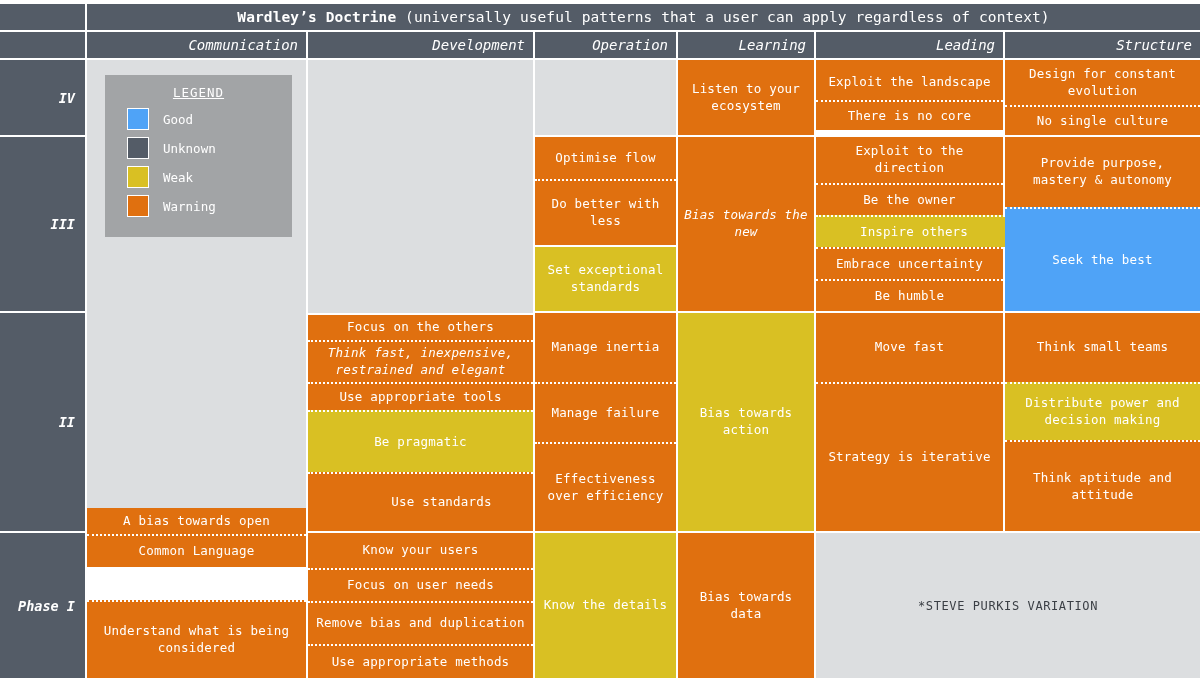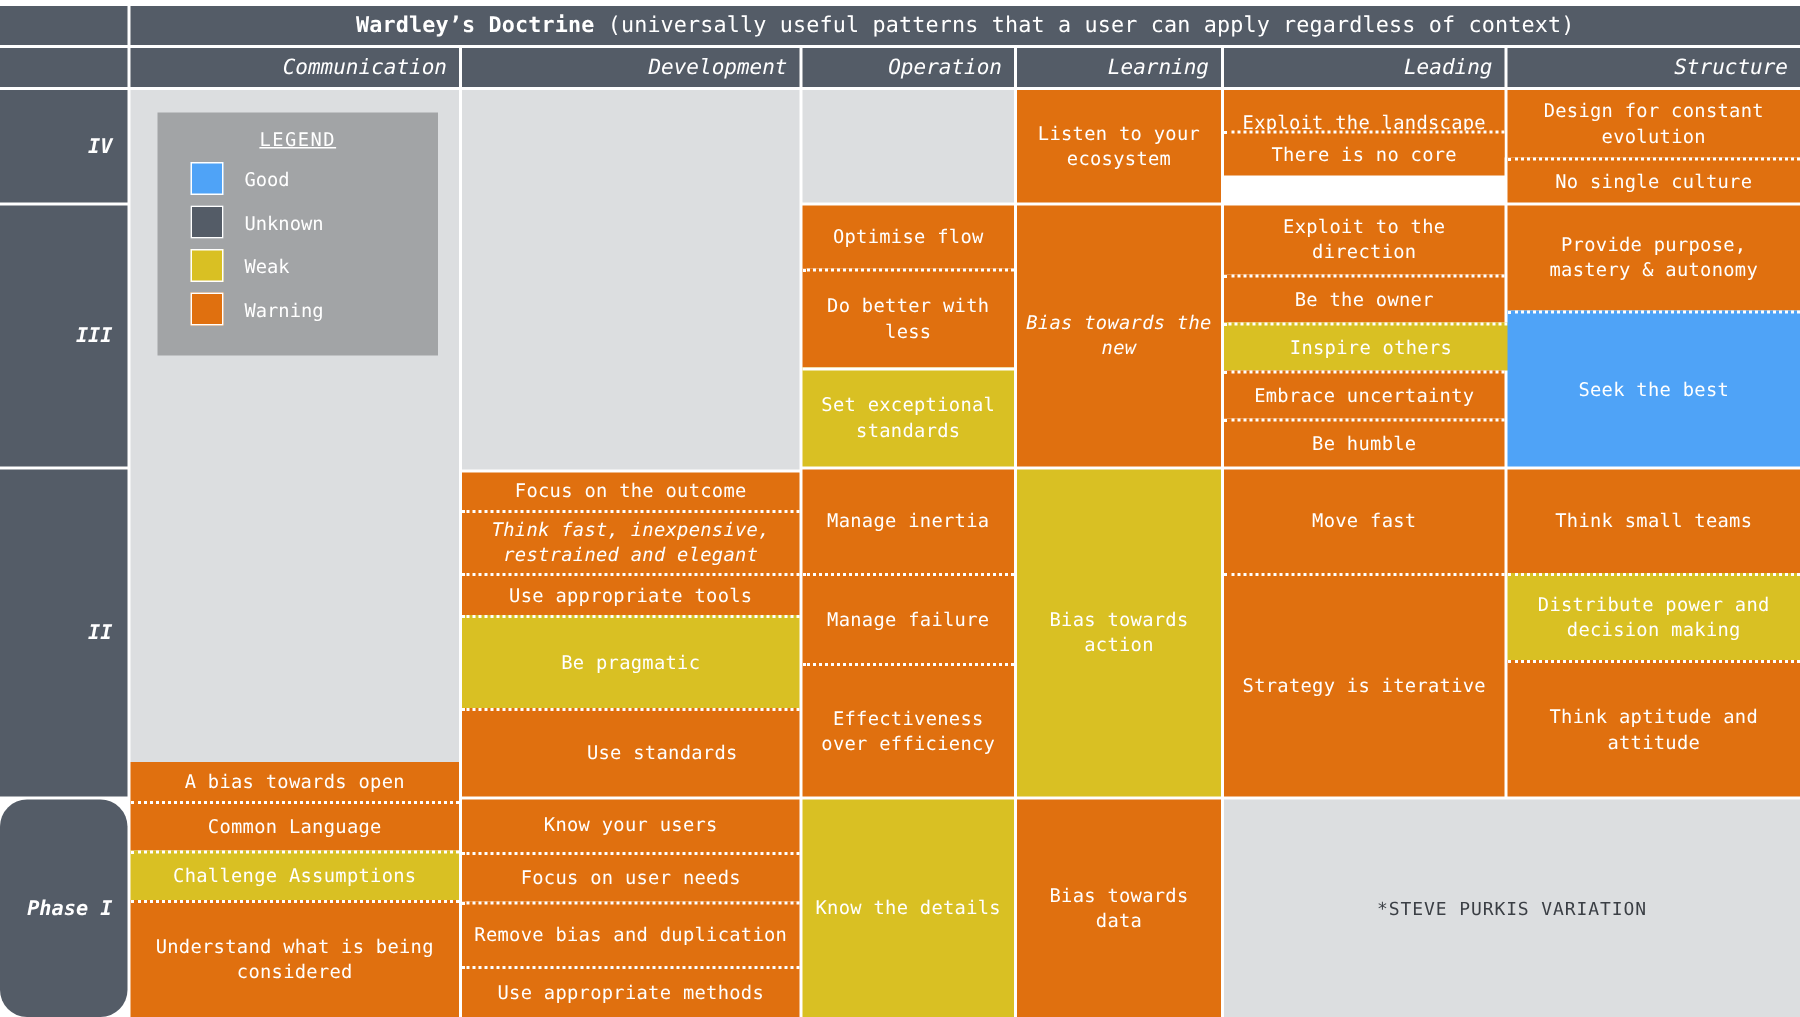--- a/index.html
+++ b/index.html
@@ -142,71 +142,70 @@
   <div class="hdr colname" style="left:87px;top:32px;width:219px;height:26px;">Communication</div>
   <div class="hdr colname" style="left:308px;top:32px;width:225px;height:26px;">Development</div>
   <div class="hdr colname" style="left:535px;top:32px;width:141px;height:26px;">Operation</div>
   <div class="hdr colname" style="left:678px;top:32px;width:136px;height:26px;">Learning</div>
   <div class="hdr colname" style="left:816px;top:32px;width:187px;height:26px;">Leading</div>
   <div class="hdr colname" style="left:1005px;top:32px;width:195px;height:26px;">Structure</div>
 
   <div class="hdr phase" style="left:0;top:60px;width:85px;height:75px;">IV</div>
   <div class="hdr phase" style="left:0;top:137px;width:85px;height:174px;">III</div>
   <div class="hdr phase" style="left:0;top:313px;width:85px;height:218px;">II</div>
-  <div class="hdr phase" style="left:0;top:533px;width:85px;height:145px;border-radius:18px;">Phase I</div>
+  <div class="hdr phase" style="left:0;top:533px;width:85px;height:145px;">Phase I</div>
 
   <div class="cell c-empty" style="left:87px;top:60px;width:219px;height:448px;"></div>
   <div class="cell c-empty" style="left:308px;top:60px;width:225px;height:253px;"></div>
   <div class="cell c-empty" style="left:535px;top:60px;width:141px;height:75px;"></div>
 
   <div class="cell c-warning" style="left:678px;top:60px;width:136px;height:75px;">Listen to your ecosystem</div>
 
   <div class="cell c-warning" style="left:816px;top:60px;width:187px;height:45px;">Exploit the landscape</div>
-  <div class="cell c-warning sep-top" style="left:816px;top:87px;width:187px;height:30px;">There is no core</div>
+  <div class="cell c-warning sep-top" style="left:816px;top:100px;width:187px;height:30px;">There is no core</div>
 
   <div class="cell c-warning" style="left:1005px;top:60px;width:195px;height:45px;">Design for constant evolution</div>
   <div class="cell c-warning sep-top" style="left:1005px;top:105px;width:195px;height:30px;">No single culture</div>
 
   <div class="cell c-warning" style="left:535px;top:137px;width:141px;height:42px;">Optimise flow</div>
   <div class="cell c-warning sep-top" style="left:535px;top:179px;width:141px;height:66px;">Do better with less</div>
   <div class="cell c-weak gap-top" style="left:535px;top:245px;width:141px;height:66px;">Set exceptional standards</div>
 
   <div class="cell c-warning" style="left:678px;top:137px;width:136px;height:174px;font-style:italic;">Bias towards the new</div>
 
   <div class="cell c-warning" style="left:816px;top:137px;width:187px;height:46px;">Exploit to the direction</div>
   <div class="cell c-warning sep-top" style="left:816px;top:183px;width:187px;height:32px;">Be the owner</div>
   <div class="cell c-weak sep-top" style="left:816px;top:215px;width:196px;height:32px;">Inspire others</div>
   <div class="cell c-warning sep-top" style="left:816px;top:247px;width:187px;height:32px;">Embrace uncertainty</div>
   <div class="cell c-warning sep-top" style="left:816px;top:279px;width:187px;height:32px;">Be humble</div>
 
   <div class="cell c-warning" style="left:1005px;top:137px;width:195px;height:70px;">Provide purpose, mastery &amp; autonomy</div>
   <div class="cell c-good sep-top" style="left:1005px;top:207px;width:195px;height:104px;">Seek the best</div>
 
-  <div class="cell c-warning" style="left:308px;top:315px;width:225px;height:25px;">Focus on the outcome</div>
+  <div class="cell c-warning" style="left:308px;top:315px;width:225px;height:25px;">Focus on the others</div>
   <div class="cell c-warning sep-top" style="left:308px;top:340px;width:225px;height:42px;font-style:italic;">Think fast, inexpensive, restrained and elegant</div>
   <div class="cell c-warning sep-top" style="left:308px;top:382px;width:225px;height:28px;">Use appropriate tools</div>
   <div class="cell c-weak sep-top" style="left:308px;top:410px;width:225px;height:62px;">Be pragmatic</div>
   <div class="cell c-warning sep-top" style="left:308px;top:472px;width:225px;height:59px;padding-left:48px;">Use standards</div>
 
   <div class="cell c-warning" style="left:535px;top:313px;width:141px;height:69px;">Manage inertia</div>
   <div class="cell c-warning sep-top" style="left:535px;top:382px;width:141px;height:60px;">Manage failure</div>
   <div class="cell c-warning sep-top" style="left:535px;top:442px;width:141px;height:89px;">Effectiveness over efficiency</div>
 
   <div class="cell c-weak" style="left:678px;top:313px;width:136px;height:218px;">Bias towards action</div>
 
   <div class="cell c-warning" style="left:816px;top:313px;width:187px;height:69px;">Move fast</div>
   <div class="cell c-warning sep-top" style="left:816px;top:382px;width:187px;height:149px;">Strategy is iterative</div>
 
   <div class="cell c-warning" style="left:1005px;top:313px;width:195px;height:69px;">Think small teams</div>
   <div class="cell c-weak sep-top" style="left:1005px;top:382px;width:195px;height:58px;">Distribute power and decision making</div>
   <div class="cell c-warning sep-top" style="left:1005px;top:440px;width:195px;height:91px;">Think aptitude and attitude</div>
 
   <div class="cell c-warning" style="left:87px;top:508px;width:219px;height:26px;">A bias towards open</div>
   <div class="cell c-warning sep-top" style="left:87px;top:534px;width:219px;height:33px;">Common Language</div>
-  <div class="cell c-weak sep-top" style="left:87px;top:567px;width:219px;height:33px;">Challenge Assumptions</div>
   <div class="cell c-warning sep-top" style="left:87px;top:600px;width:219px;height:78px;">Understand what is being considered</div>
 
   <div class="cell c-warning" style="left:308px;top:533px;width:225px;height:35px;">Know your users</div>
   <div class="cell c-warning sep-top" style="left:308px;top:568px;width:225px;height:33px;">Focus on user needs</div>
   <div class="cell c-warning sep-top" style="left:308px;top:601px;width:225px;height:43px;">Remove bias and duplication</div>
   <div class="cell c-warning sep-top" style="left:308px;top:644px;width:225px;height:34px;">Use appropriate methods</div>
 
   <div class="cell c-weak" style="left:535px;top:533px;width:141px;height:145px;">Know the details</div>
 
   <div class="cell c-warning" style="left:678px;top:533px;width:136px;height:145px;">Bias towards data</div>

